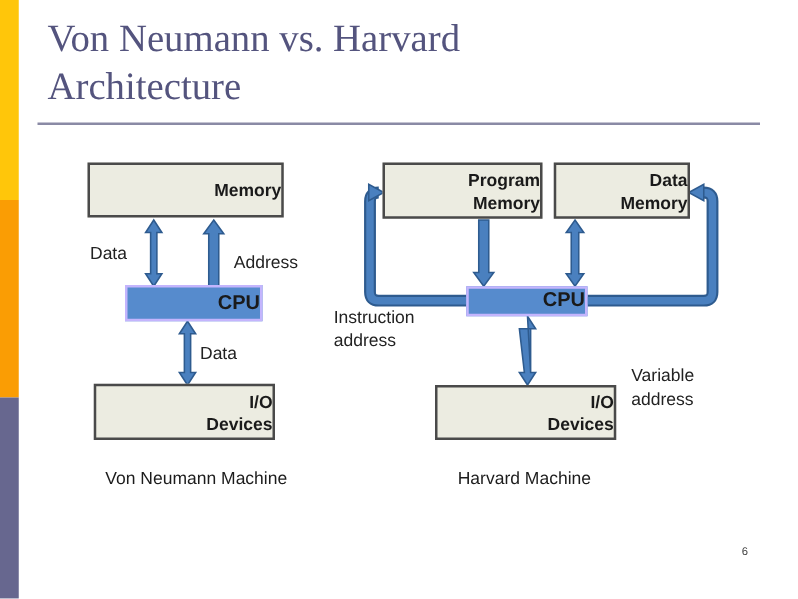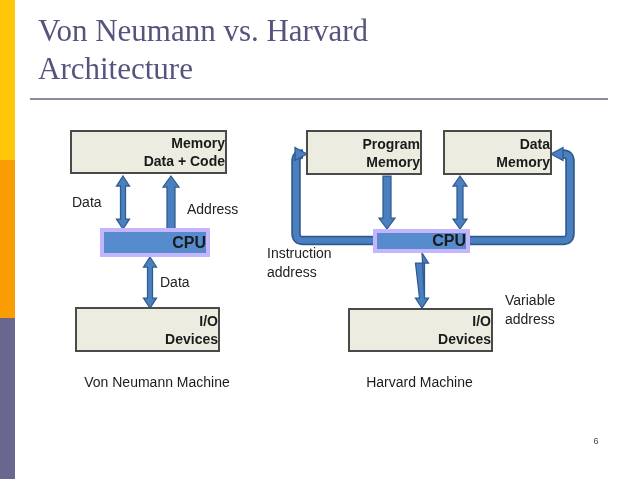--- a/index.html
+++ b/index.html
@@ -19,26 +19,26 @@
     color:#54547e;font-weight:400;
   }
   .rule{position:absolute;left:30px;top:98px;width:578px;height:2px;background:#8a8aa5;}
   
   .dbox{
     position:absolute;box-sizing:border-box;background:#ecece1;border:2px solid #4a4a4a;
     display:flex;flex-direction:column;align-items:flex-end;justify-content:center;
     font-weight:bold;font-size:14px;line-height:18px;color:#1a1a1a;text-align:center;z-index:2;
   }
   .cpu{
-    background:#568bcd;border:4px solid #c4b5fd;font-size:16px;line-height:16px;
+    background:#568bcd;border:2px solid #c4b5fd;font-size:16px;line-height:16px;
   }
   .memory-box{left:70px;top:130px;width:157px;height:44px;}
   .cpu-left{left:100px;top:228px;width:110px;height:29px;}
   .io-left{left:75px;top:307px;width:145px;height:45px;}
-  .program-box{left:306px;top:130px;width:116px;height:45px;}
+  .program-box{left:306px;top:130px;width:128px;height:45px;}
   .data-box{left:443px;top:130px;width:109px;height:45px;}
   .cpu-right{left:373px;top:229px;width:97px;height:24px;}
   .io-right{left:348px;top:308px;width:145px;height:44px;}
   
   .lbl{position:absolute;font-size:14px;color:#222;z-index:3;white-space:pre-line;line-height:19px;}
   .lbl-data-top{left:72px;top:193px;}
   .lbl-address{left:187px;top:200px;}
   .lbl-data-bottom{left:160px;top:273px;}
   .lbl-instr{left:267px;top:244px;}
   .lbl-var{left:505px;top:251px;margin-top:40px;}
@@ -78,21 +78,20 @@
     <path d="M373,240.5 H303 Q296,240.5 296,233.5 V161 Q296,154 303,154" fill="none" stroke="#4a80bf" stroke-width="6"></path>
     <polygon points="307,154 295,147.5 295,160.5" fill="#4a80bf" stroke="#2e5b8f" stroke-width="1.25"></polygon>
 
     <path d="M470,240.5 H563 Q570,240.5 570,233.5 V161 Q570,154 563,154" fill="none" stroke="#2e5b8f" stroke-width="9.5"></path>
     <path d="M470,240.5 H563 Q570,240.5 570,233.5 V161 Q570,154 563,154" fill="none" stroke="#4a80bf" stroke-width="6"></path>
     <polygon points="551,154 563,147.5 563,160.5" fill="#4a80bf" stroke="#2e5b8f" stroke-width="1.25"></polygon>
   </svg>
 
   <div class="dbox memory-box">
     <span>Memory</span>
-    <span>Data + Code</span>
   </div>
   <div class="dbox cpu cpu-left">
     <span>CPU</span>
   </div>
   <div class="dbox io-left">
     <span>I/O</span>
     <span>Devices</span>
   </div>
 
   <div class="dbox program-box">

